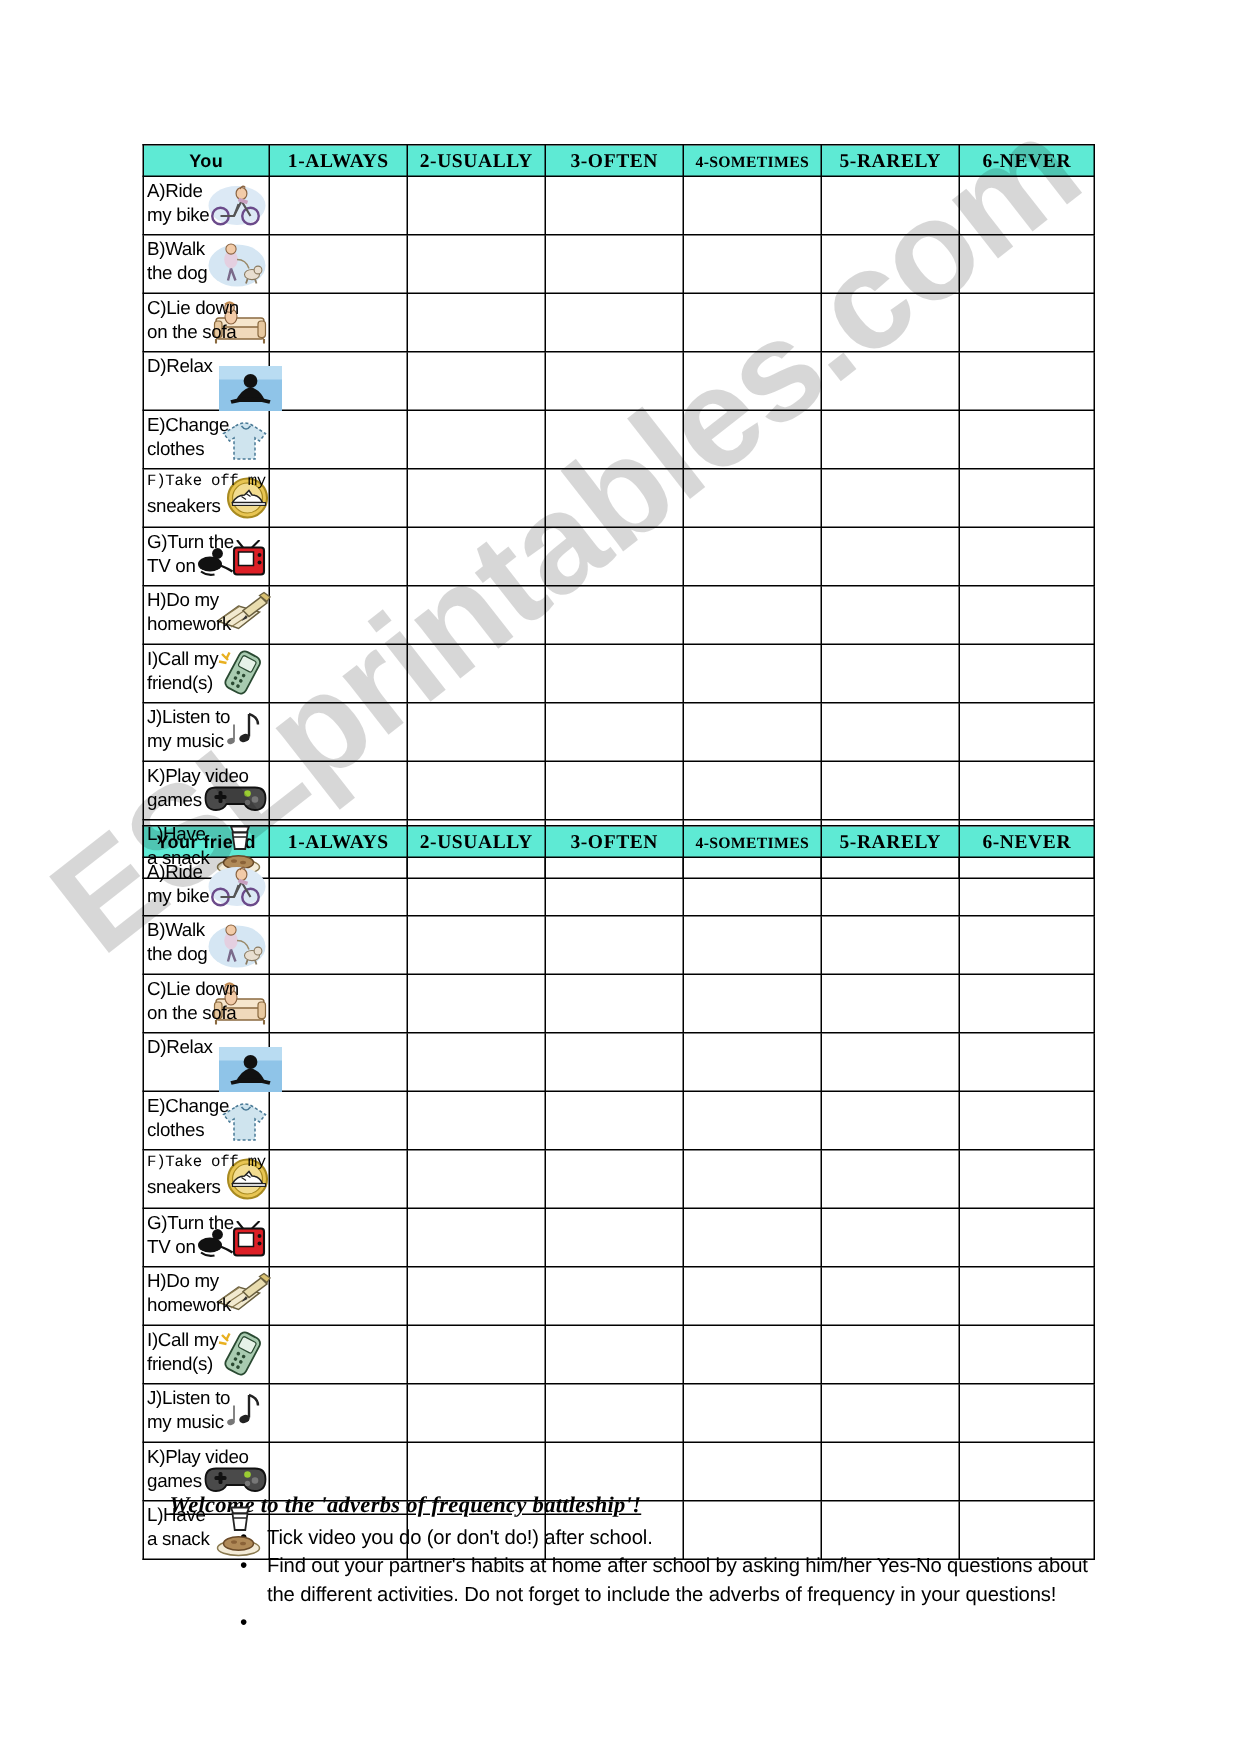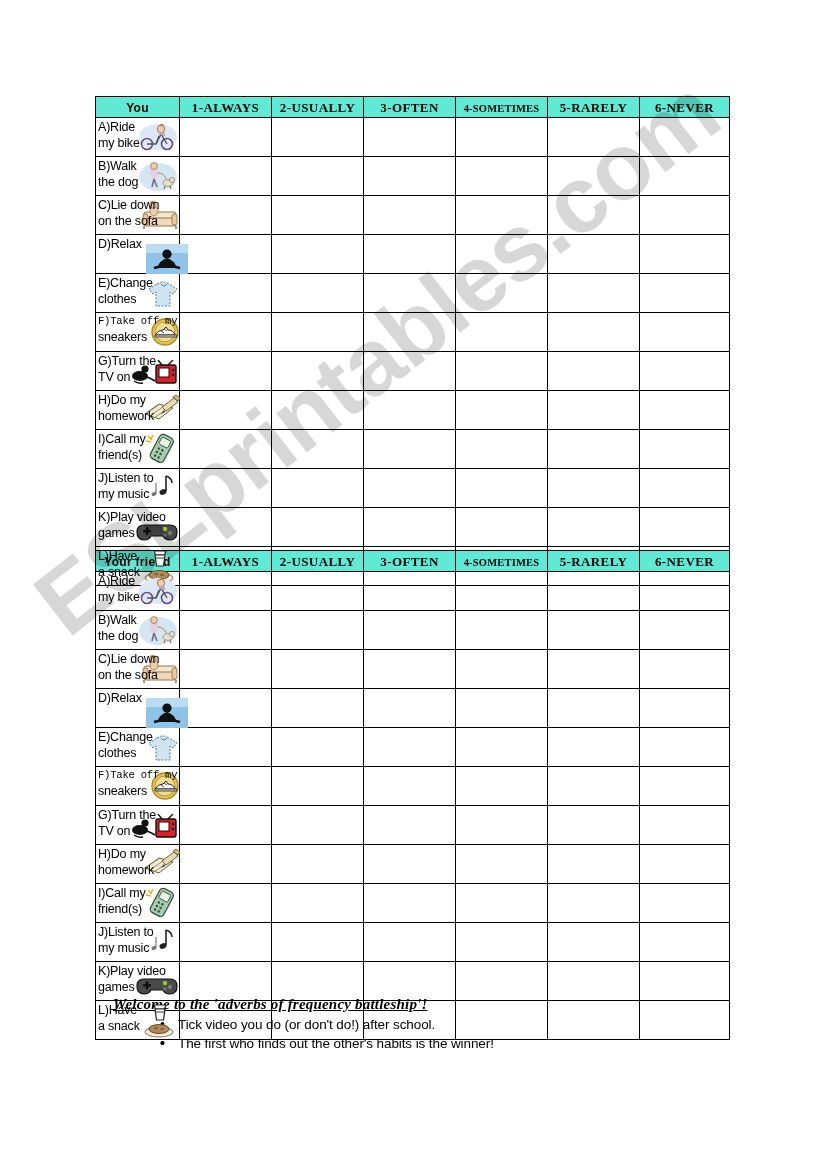--- a/index.html
+++ b/index.html
@@ -761,18 +761,18 @@
           <td class="tick-cell"></td>
           <td class="tick-cell"></td>
         </tr>
       </tbody>
   </table>
 
   <div id="instructions">
     <div class="instr-title">Welcome to the 'adverbs of frequency battleship'!</div>
     <ul class="instr-list">
         <li class="instr-item"><span class="bullet">•</span><span>Tick video you do (or don't do!) after school.</span></li>
+        <li class="instr-item"><span class="bullet">•</span><span>Find out your partner's habits at home after school by asking him/her Yes-No questions about the different activities. Do not forget to include the adverbs of frequency in your questions!</span></li>
         <li class="instr-item"><span class="bullet">•</span></li>
-        <li class="instr-item"><span class="bullet">•</span><span>The first who finds out the other's habits is the winner!</span></li>
       </ul>
   </div>
 
 </div>
 
 </body></html>

